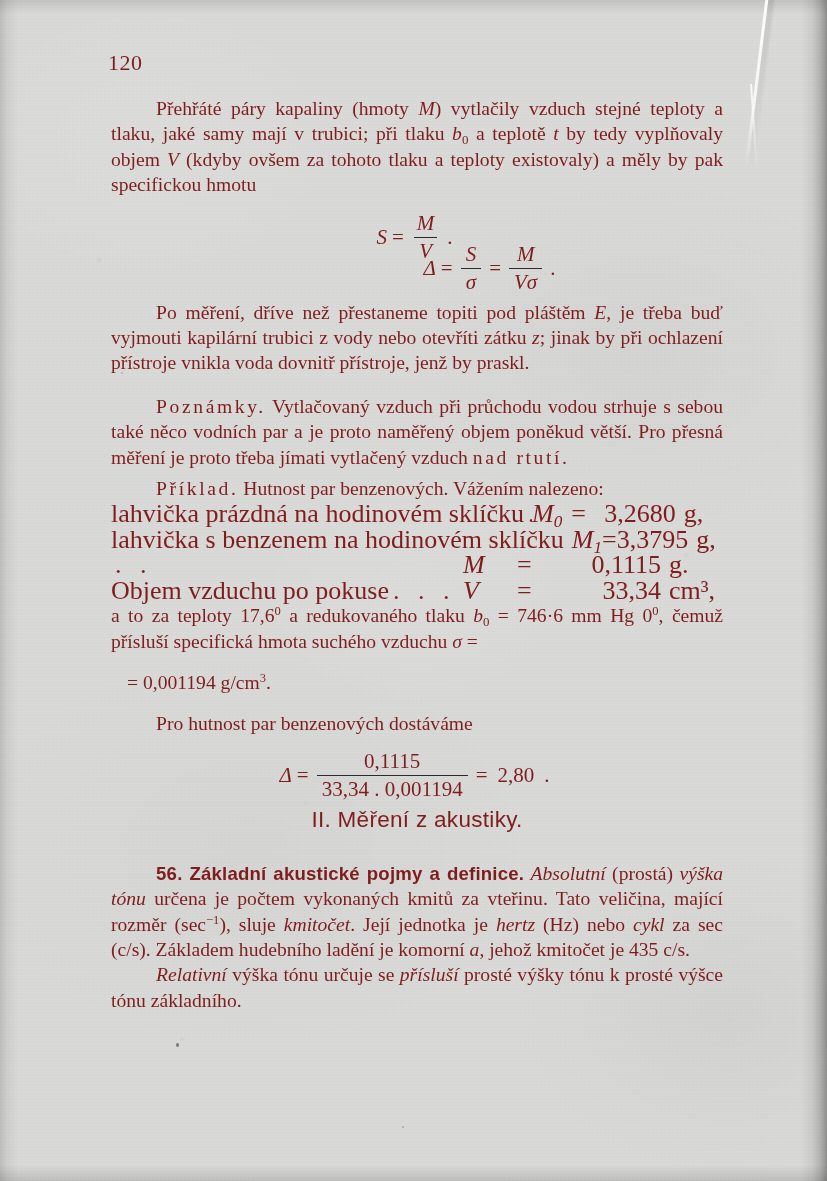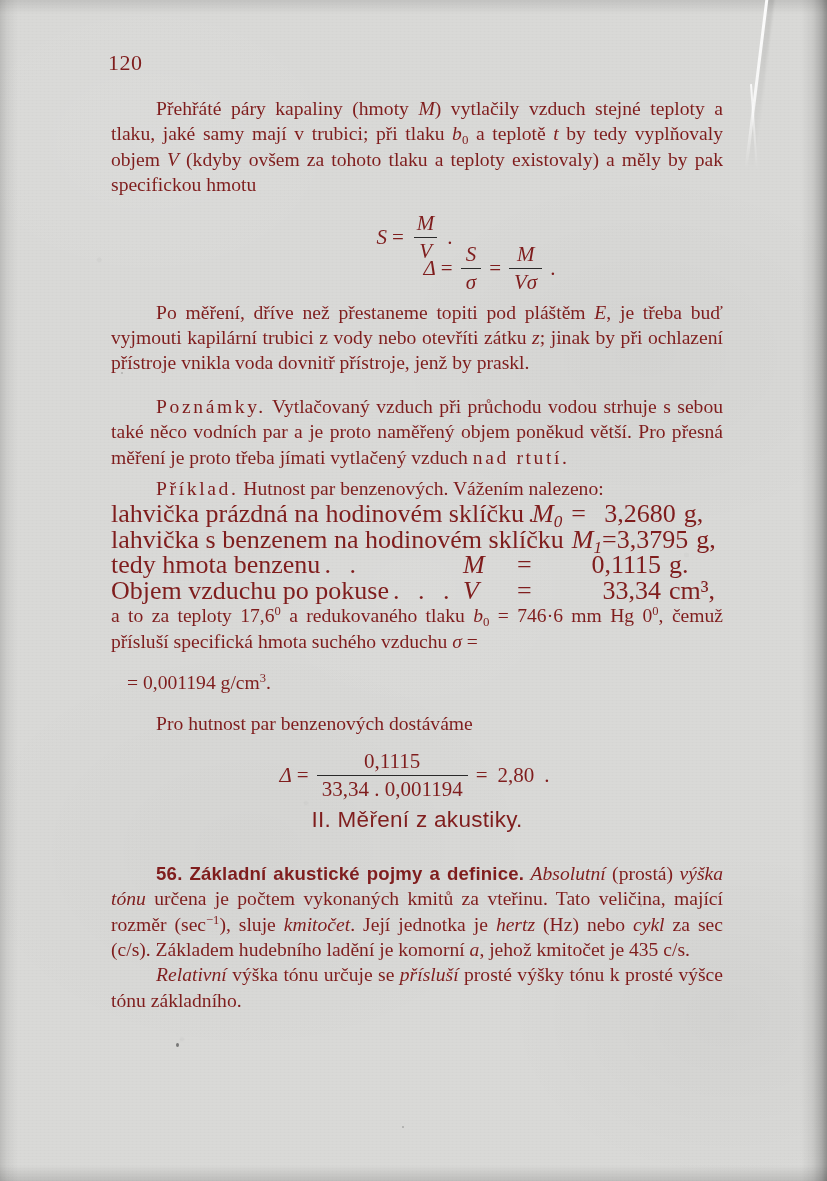--- a/index.html
+++ b/index.html
@@ -258,21 +258,20 @@
       </div>
       <div class="exrow">
         <span class="lbl">lahvička s benzenem na hodinovém sklíčku</span>
         <span class="dots"></span>
         <span class="sym"><span>M</span><sub>1</sub></span>
         <span class="eqs">=</span>
         <span class="val">3,3795</span>
         <span class="unit">g,</span>
       </div>
       <div class="exrow">
-        <span class="lbl" style="padding-left:0">tedy hmota benzenu</span>
         <span class="dots">. .</span>
         <span class="sym"><span>M</span><sub></sub></span>
         <span class="eqs">=</span>
         <span class="val">0,1115</span>
         <span class="unit">g.</span>
       </div>
       <div class="exrow">
         <span class="lbl">Objem vzduchu po pokuse</span>
         <span class="dots">. . . . . .</span>
         <span class="sym"><span>V</span><sub></sub></span>

